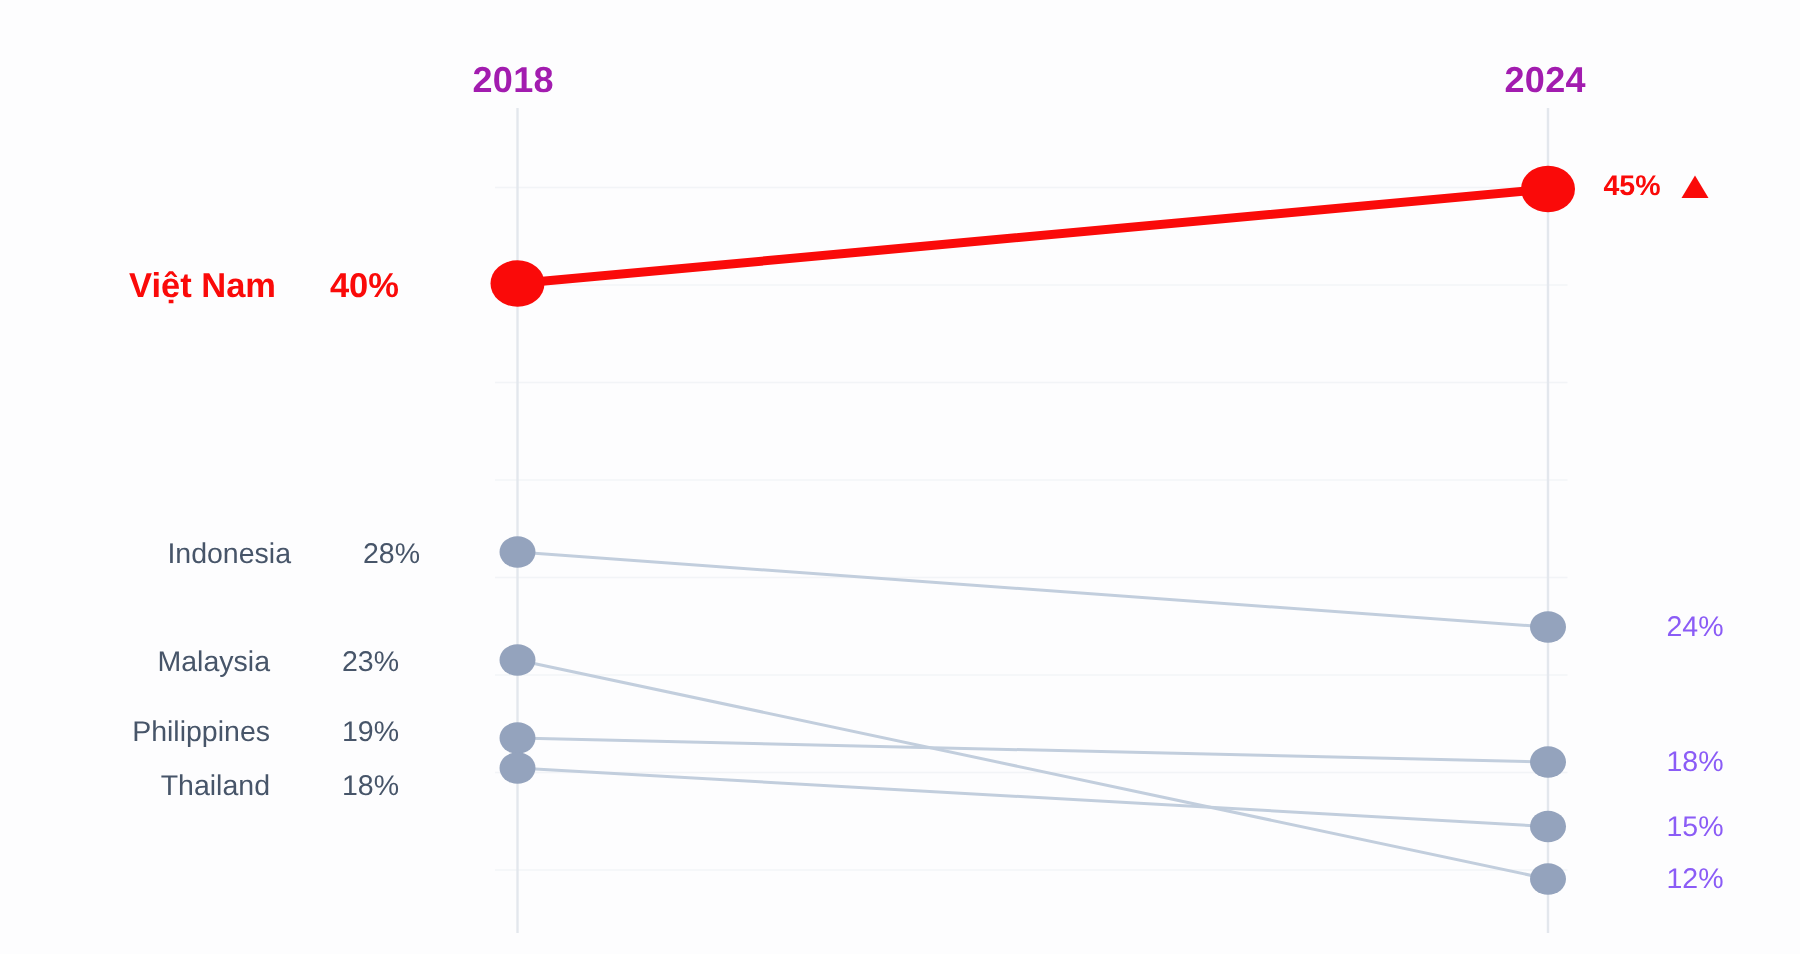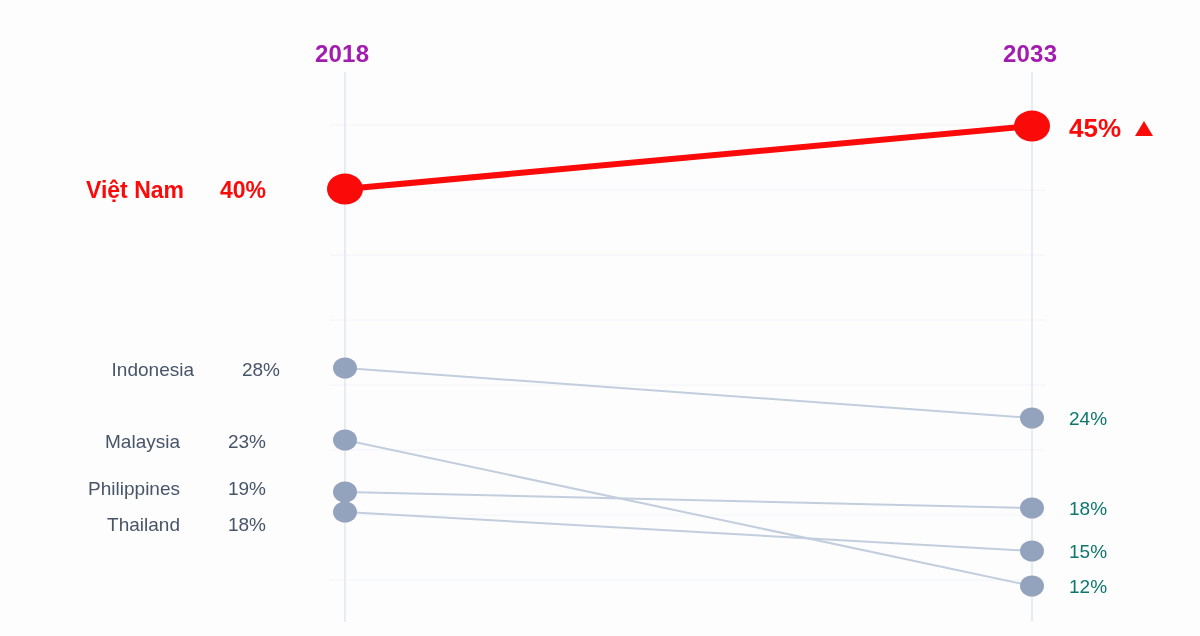--- a/index.html
+++ b/index.html
@@ -72,24 +72,25 @@
 
   
   .end-label {
     position: absolute;
     white-space: nowrap;
     line-height: 1;
   }
   .end-normal {
     font-size: 19px;
     font-weight: 400;
-    color: #0f766e;
+    color: #8b5cf6;
+    margin-left: 42px;
   }
   .end-highlight {
-    font-size: 26px;
+    font-size: 19px;
     font-weight: bold;
     color: #fa0a09;
     display: flex;
     align-items: center;
     gap: 14px;
   }
   .tri-up {
     width: 0;
     height: 0;
     border-left: 9px solid transparent;
@@ -137,21 +138,21 @@
       <ellipse cx="1032" cy="551" rx="12" ry="10.5"></ellipse>
       <ellipse cx="1032" cy="586" rx="12" ry="10.5"></ellipse>
     </g>
 
     <line x1="345" y1="189" x2="1032" y2="126" stroke="#fa0a09" stroke-width="6" stroke-linecap="round"></line>
     <ellipse cx="345" cy="189" rx="18" ry="15.5" fill="#fa0a09"></ellipse>
     <ellipse cx="1032" cy="126" rx="18" ry="15.5" fill="#fa0a09"></ellipse>
   </svg>
 
   <div class="year-label" id="year-left">2018</div>
-  <div class="year-label" id="year-right">2033</div>
+  <div class="year-label" id="year-right">2024</div>
 
   <div class="row-label label-highlight" style="left:86px; top:178px; width:266px; height:24px;">
     <span class="row-name name-col" style="left:0; width:96px;">Việt Nam</span>
     <span class="row-value" style="left:118px; width:62px;">40%</span>
   </div>
 
   <div class="row-label label-normal" style="left:68px; top:358px; width:212px; height:22px;">
     <span class="row-name" style="left:0; width:126px; text-align:right;">Indonesia</span>
     <span class="row-value" style="left:158px; width:54px;">28%</span>
   </div>

